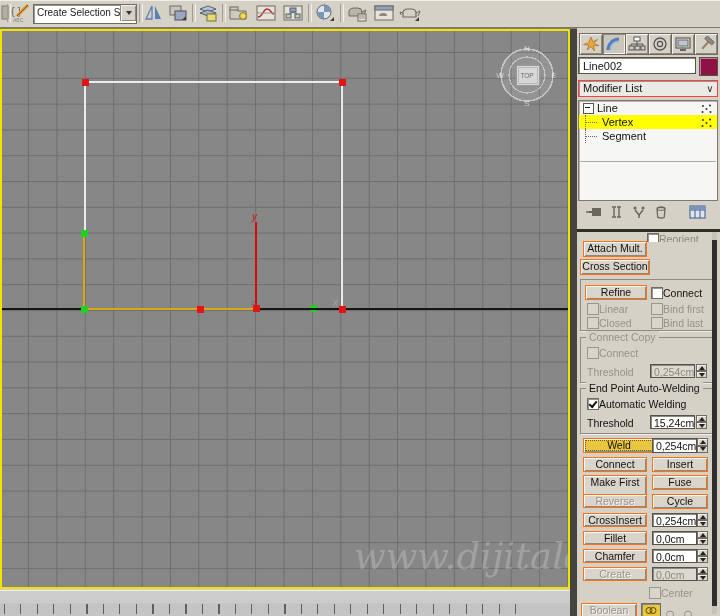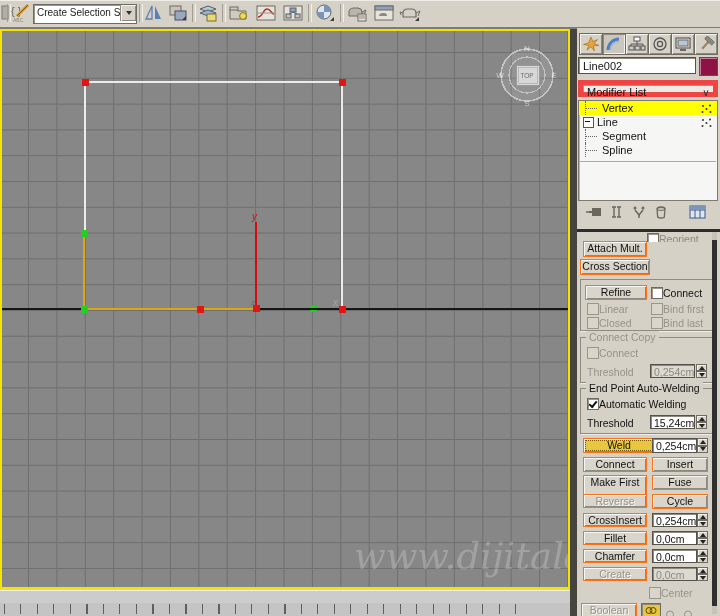--- a/index.html
+++ b/index.html
@@ -42,21 +42,21 @@
   
   #panel{position:absolute;left:577px;top:28px;width:143px;height:588px;background:#d5d1c7;}
   .tab{position:absolute;top:5px;width:22px;height:20px;background:#d5d1c7;border:1px solid #6f6b62;
     box-shadow:inset 1px 1px 0 #f4f2ec, inset -1px -1px 0 #8d897f;display:flex;align-items:center;justify-content:center;}
   .tab.active{background:#cbc7bc;box-shadow:inset 1px 1px 0 #8d897f, inset -1px -1px 0 #f4f2ec;}
   #namefield{position:absolute;left:1px;top:29px;width:118px;height:17px;background:#fff;
     border:1px solid #55524b;box-shadow:inset 1px 1px 0 #8d897f;font-size:11px;line-height:16px;padding-left:4px;color:#111;box-sizing:border-box;}
   #colorswatch{position:absolute;left:122px;top:29px;width:17px;height:17px;border:1px solid #55524b;
     box-shadow:inset 1px 1px 0 rgba(255,255,255,.45);}
   #modlist{position:absolute;left:1px;top:52px;width:140px;height:17px;background:#eceae4;
-    border:5px solid #ef4444;box-shadow:inset 1px 1px 0 #9a968c;display:flex;box-sizing:border-box;}
+    border:1px solid #ef4444;box-shadow:inset 1px 1px 0 #9a968c;display:flex;box-sizing:border-box;}
   #modlist .txt{flex:1;font-size:11px;line-height:15px;padding-left:4px;color:#111;}
   #modlist .chev{width:14px;text-align:center;font-size:10px;color:#333;line-height:15px;}
   #stackbox{position:absolute;left:1px;top:72px;width:140px;height:101px;background:#f6f6f4;
     border:1px solid #7e7a71;box-shadow:inset 1px 1px 0 #b9b5ab;box-sizing:border-box;overflow:hidden;}
   .srow{position:relative;height:14px;font-size:11px;line-height:14px;color:#111;display:flex;align-items:center;}
   .srow.sel{background:#ffff00;}
   .expbox{width:9px;height:9px;border:1px solid #555;background:#fff;margin-left:4px;position:relative;}
   .expbox::after{content:"";position:absolute;left:1px;top:3px;width:5px;height:1px;background:#111;}
   .tree{width:14px;height:14px;margin-left:6px;position:relative;}
   .tree::before{content:"";position:absolute;left:0;top:0;height:14px;border-left:1px dotted #666;}
@@ -298,57 +298,53 @@
 
   <div id="namefield">Line002</div>
   <div id="colorswatch" style="background:#8e1243;" title="Line002"></div>
 
   <div id="modlist">
     <div class="txt">Modifier List</div>
     <div class="chev">∨</div>
   </div>
 
   <div id="stackbox">
+    <div class="srow">
+      <span class="expbox"></span>
+      <span class="slabel">Line</span>
+      <span class="sdots">
+        <svg width="12" height="10">
+            <g fill="#333">
+              <circle cx="2" cy="2" r="1"></circle>
+              <circle cx="9" cy="1.5" r="1"></circle>
+              <circle cx="5.5" cy="5" r="1"></circle>
+              <circle cx="1.5" cy="8" r="1"></circle>
+              <circle cx="9.5" cy="8" r="1"></circle>
+            </g>
+          </svg>
+      </span>
+    </div>
     <div class="srow sel">
       <span class="tree"></span>
       <span class="slabel">Vertex</span>
       <span class="sdots">
         <svg width="12" height="10">
             <g fill="#333">
               <circle cx="2" cy="2" r="1"></circle>
               <circle cx="9" cy="1.5" r="1"></circle>
               <circle cx="5.5" cy="5" r="1"></circle>
               <circle cx="1.5" cy="8" r="1"></circle>
               <circle cx="9.5" cy="8" r="1"></circle>
             </g>
           </svg>
       </span>
     </div>
     <div class="srow">
-      <span class="expbox"></span>
-      <span class="slabel">Line</span>
-      <span class="sdots">
-        <svg width="12" height="10">
-            <g fill="#333">
-              <circle cx="2" cy="2" r="1"></circle>
-              <circle cx="9" cy="1.5" r="1"></circle>
-              <circle cx="5.5" cy="5" r="1"></circle>
-              <circle cx="1.5" cy="8" r="1"></circle>
-              <circle cx="9.5" cy="8" r="1"></circle>
-            </g>
-          </svg>
-      </span>
-    </div>
-    <div class="srow">
       <span class="tree"></span>
       <span class="slabel">Segment</span>
-    </div>
-    <div class="srow">
-      <span class="tree"></span>
-      <span class="slabel">Spline</span>
     </div>
     <div id="stacksep"></div>
   </div>
 
   <div id="stacktools">
     <span>
       <svg width="18" height="14">
           <rect x="7" y="3" width="9" height="8" fill="#6a675f"></rect>
           <rect x="4" y="6" width="4" height="2" fill="#6a675f"></rect>
           <line x1="1" y1="7" x2="4" y2="7" stroke="#6a675f" stroke-width="1.5"></line>

